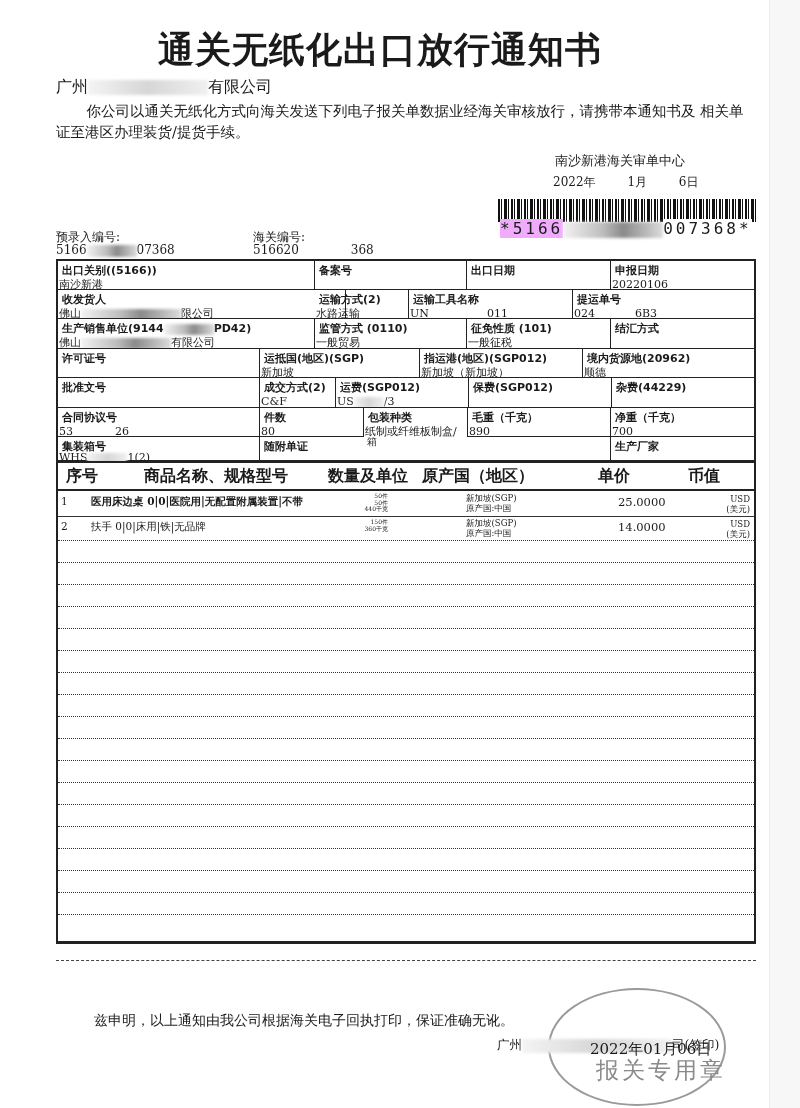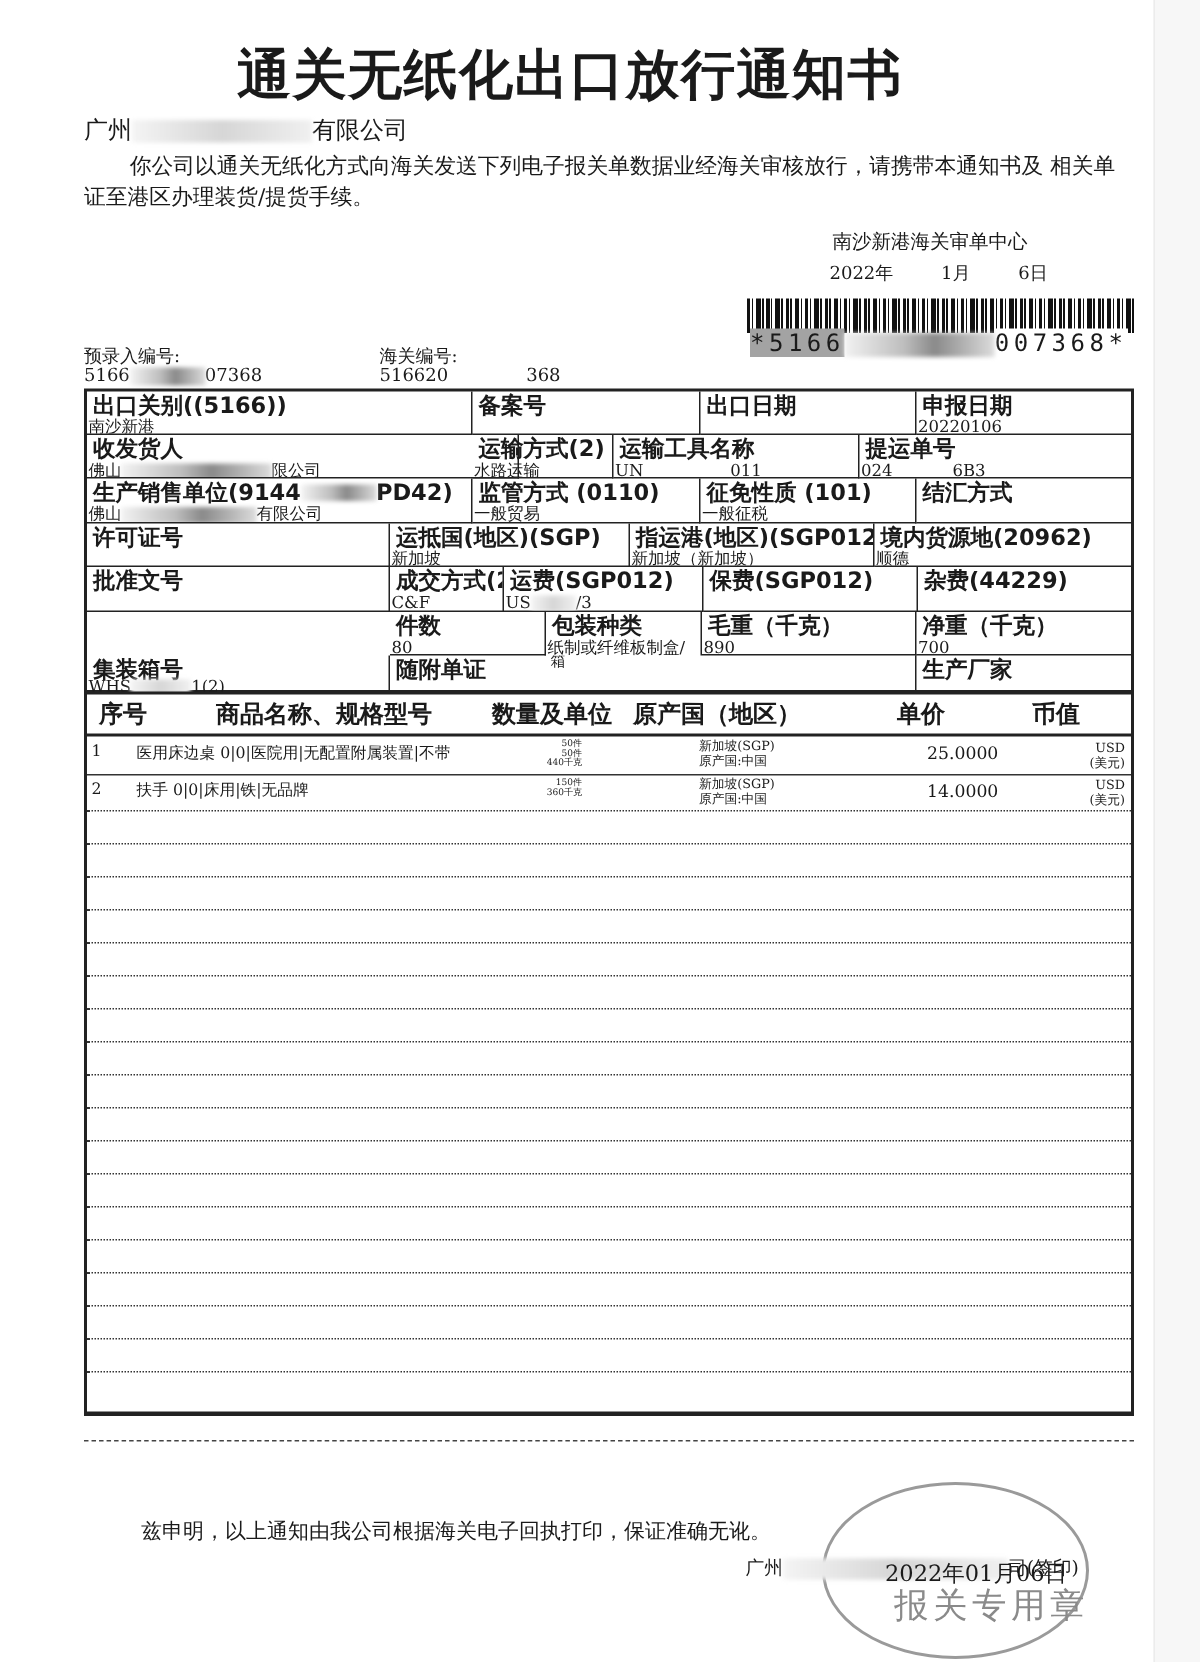--- a/index.html
+++ b/index.html
@@ -15,21 +15,21 @@
   .blur.light { background: linear-gradient(90deg, #f4f4f4, #d6d6d6, #f0f0f0); }
   .intro { position: absolute; left: 56px; top: 101px; width: 690px; font-size: 14.5px; line-height: 21px; text-indent: 2.1em; }
   .center-name { position: absolute; left: 555px; top: 152px; font-size: 13px; }
   .center-date { position: absolute; left: 553px; top: 174px; font-size: 12px; word-spacing: 28px; }
   .barcode { position: absolute; left: 498px; top: 199px; width: 259px; height: 23px;
     background: repeating-linear-gradient(90deg, #111 0 2px, #fff 2px 3px, #111 3px 4px, #fff 4px 6px, #111 6px 9px, #fff 9px 10px, #111 10px 11px, #fff 11px 13px); }
   .barcode-text { position: absolute; left: 500px; top: 219px; font-family: "DejaVu Sans Mono", monospace; font-size: 16px; letter-spacing: 3px; }
   .pre-label { position: absolute; font-size: 12px; }
   .grid { position: absolute; left: 56px; top: 259px; width: 700px; border: 2px solid #222; box-sizing: border-box; }
   .cell { position: absolute; border-right: 1px solid #222; border-bottom: 1px solid #222; box-sizing: border-box; overflow: hidden; }
-  .cell .lb { display: block; font-family: "DejaVu Sans", sans-serif; font-weight: bold; font-size: 15px; padding-left: 4px; line-height: 15px; margin-top: 2px; white-space: nowrap; }
+  .cell .lb { display: block; font-family: "DejaVu Sans", sans-serif; font-weight: bold; font-size: 11px; padding-left: 4px; line-height: 15px; margin-top: 2px; white-space: nowrap; }
   .cell .vl { display: block; font-size: 11px; line-height: 13px; padding-left: 1px; white-space: nowrap; }
   .goods-head { position: absolute; left: 56px; top: 461px; width: 700px; height: 30px; border-left: 2px solid #222; border-right: 2px solid #222; border-bottom: 2px solid #222; box-sizing: border-box; font-family: "DejaVu Sans", sans-serif; font-weight: bold; font-size: 16px; }
   .goods-head span { position: absolute; top: 3px; }
   .goods-body { position: absolute; left: 56px; top: 490px; width: 700px; height: 454px; border-left: 2px solid #222; border-right: 2px solid #222; border-bottom: 3px solid #222; box-sizing: border-box; }
   .rule { position: absolute; left: 0; right: 0; height: 0; border-top: 1.5px dotted #333; }
   .row { position: absolute; left: 0; right: 0; height: 26px; font-size: 10.5px; }
   .row span { position: absolute; }
   .tiny { font-size: 6px; line-height: 6.5px; text-align: right; }
   .small2 { font-size: 8.5px; line-height: 10px; }
   .dash-line { position: absolute; left: 56px; top: 960px; width: 700px; border-top: 1.5px dashed #444; }
@@ -51,21 +51,21 @@
 </div>
 
 <div class="intro">你公司以通关无纸化方式向海关发送下列电子报关单数据业经海关审核放行，请携带本通知书及 相关单证至港区办理装货/提货手续。</div>
 
 <div class="center-name">南沙新港海关审单中心</div>
 <div class="center-date">
   <span>2022年</span> <span>1月</span> <span>6日</span>
 </div>
 <div class="barcode"></div>
 <div class="barcode-text">
-  <span style="background:#a3a3a3;">*5166</span><span class="blur" style="width:100px;height:16px;"></span><span style="background:#fff;">007368*</span>
+  <span style="background:#f0abfc;">*5166</span><span class="blur" style="width:100px;height:16px;"></span><span style="background:#fff;">007368*</span>
 </div>
 
 <div class="pre-label" style="left:56px;top:229px;">预录入编号:</div>
 <div class="pre-label" style="left:56px;top:243px;">
   <span>5166</span><span class="blur" style="width:50px;height:12px;"></span><span>07368</span>
 </div>
 <div class="pre-label" style="left:253px;top:229px;">海关编号:</div>
 <div class="pre-label" style="left:253px;top:243px;">
   <span>516620</span><span style="display:inline-block;width:52px;"></span><span>368</span>
 </div>
@@ -148,20 +148,24 @@
     <span class="lb">运费(SGP012)</span>
     <span class="vl"><span>US</span><span class="blur light" style="width:30px;height:11px;"></span><span>/3</span></span>
   </div>
   <div class="cell" style="left:411px;top:117px;width:143px;height:30px;">
     <span class="lb">保费(SGP012)</span>
   </div>
   <div class="cell" style="left:554px;top:117px;width:142px;height:30px;border-right:none;">
     <span class="lb">杂费(44229)</span>
   </div>
 
+  <div class="cell" style="left:0;top:147px;width:202px;height:29px;">
+    <span class="lb">合同协议号</span>
+    <span class="vl"><span>53</span><span style="display:inline-block;width:42px;"></span><span>26</span></span>
+  </div>
   <div class="cell" style="left:202px;top:147px;width:104px;height:29px;">
     <span class="lb">件数</span>
     <span class="vl">80</span>
   </div>
   <div class="cell" style="left:306px;top:147px;width:104px;height:29px;border-bottom:none;">
     <span class="lb">包装种类</span>
     <span class="vl">纸制或纤维板制盒/</span>
   </div>
   <div class="cell" style="left:410px;top:147px;width:143px;height:29px;">
     <span class="lb">毛重（千克）</span>
@@ -190,21 +194,21 @@
   <span style="left:86px;">商品名称、规格型号</span>
   <span style="left:270px;">数量及单位</span>
   <span style="left:364px;">原产国（地区）</span>
   <span style="left:540px;">单价</span>
   <span style="left:630px;">币值</span>
 </div>
 
 <div class="goods-body">
   <div class="row" style="top:2px;">
     <span style="left:3px;top:3px;">1</span>
-    <span style="left:33px;top:3px;">医用床边桌 0|0|医院用|无配置附属装置|不带</span>
+    <span style="left:33px;top:3px;font-weight:bold;">医用床边桌 0|0|医院用|无配置附属装置|不带</span>
     <span class="tiny" style="left:300px;top:1px;width:30px;">
         <span style="position:static;display:block;">50件</span>
         <span style="position:static;display:block;">50件</span>
         <span style="position:static;display:block;">440千克</span>
       </span>
     <span class="small2" style="left:408px;top:1px;">
         <span style="position:static;display:block;">新加坡(SGP)</span>
         <span style="position:static;display:block;">原产国:中国</span>
       </span>
     <span style="left:560px;top:3px;font-size:11.5px;">25.0000</span>

